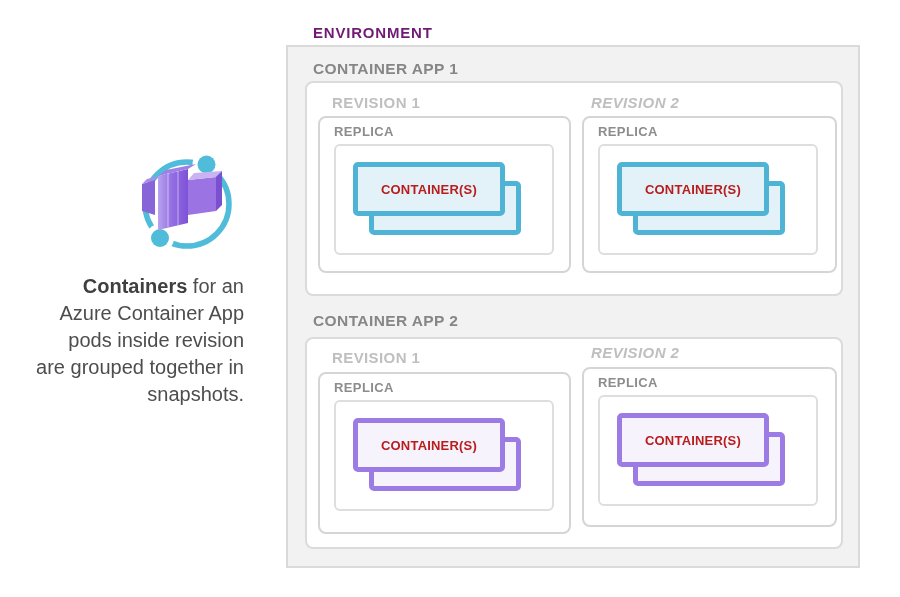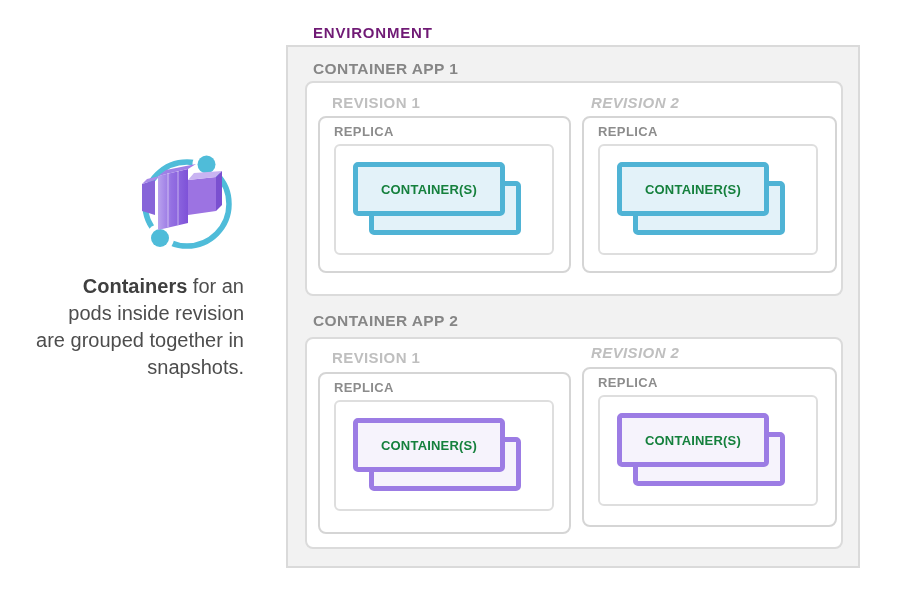--- a/index.html
+++ b/index.html
@@ -73,21 +73,21 @@
     border: 5px solid #888;
     border-radius: 5px;
     display: flex; align-items: center; justify-content: center;
   }
   .card-front { left: 17px; top: 16px; z-index: 2; }
   .card-back  { left: 33px; top: 35px; z-index: 1; }
   .card-lbl {
     font-size: 13px;
     font-weight: bold;
     letter-spacing: 0.2px;
-    color: #15803d;
+    color: #b91c1c;
     white-space: nowrap;
   }
 </style>
 </head>
 <body>
 
 <div class="canvas">
 
   <svg class="app-icon" viewBox="0 0 100 104" aria-hidden="true">
 
@@ -114,20 +114,21 @@
     <line x1="31" y1="22" x2="31" y2="76" stroke="#ffffff" stroke-opacity="0.25" stroke-width="2"></line>
     <line x1="41" y1="20" x2="41" y2="74" stroke="#ffffff" stroke-opacity="0.25" stroke-width="2"></line>
 
     <polygon points="51,29 79,26 79,60 51,64" fill="#9c73e2"></polygon>
     <polygon points="51,29 57,22 85,20 79,26" fill="#c9b4f2"></polygon>
     <polygon points="79,26 85,20 85,54 79,60" fill="#7a50d0"></polygon>
   </svg>
 
   <div class="caption">
     <div><span class="bold">Containers</span><span> for an</span></div>
+    <div>Azure Container App</div>
     <div>pods inside revision</div>
     <div>are grouped together in</div>
     <div>snapshots.</div>
   </div>
 
   <div class="lbl env-lbl">ENVIRONMENT</div>
 
   <div class="box env-box">
 
     <div class="lbl app-lbl app1-lbl">CONTAINER APP 1</div>

